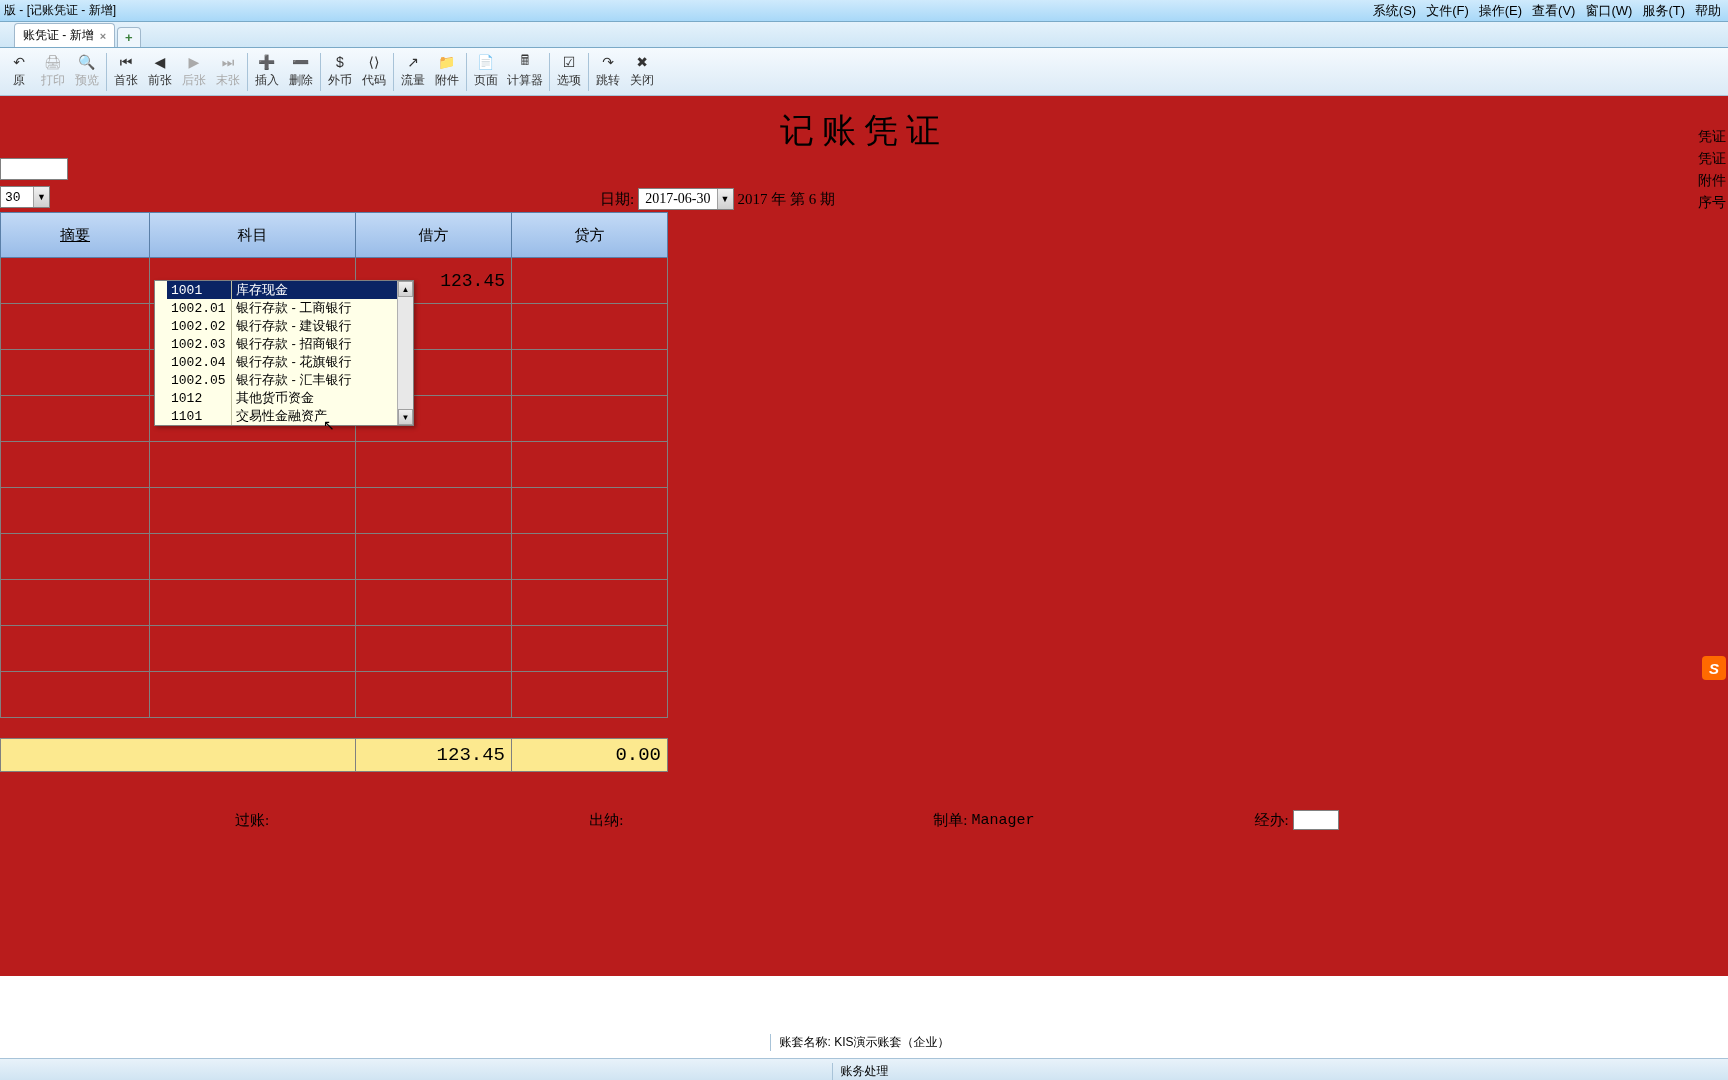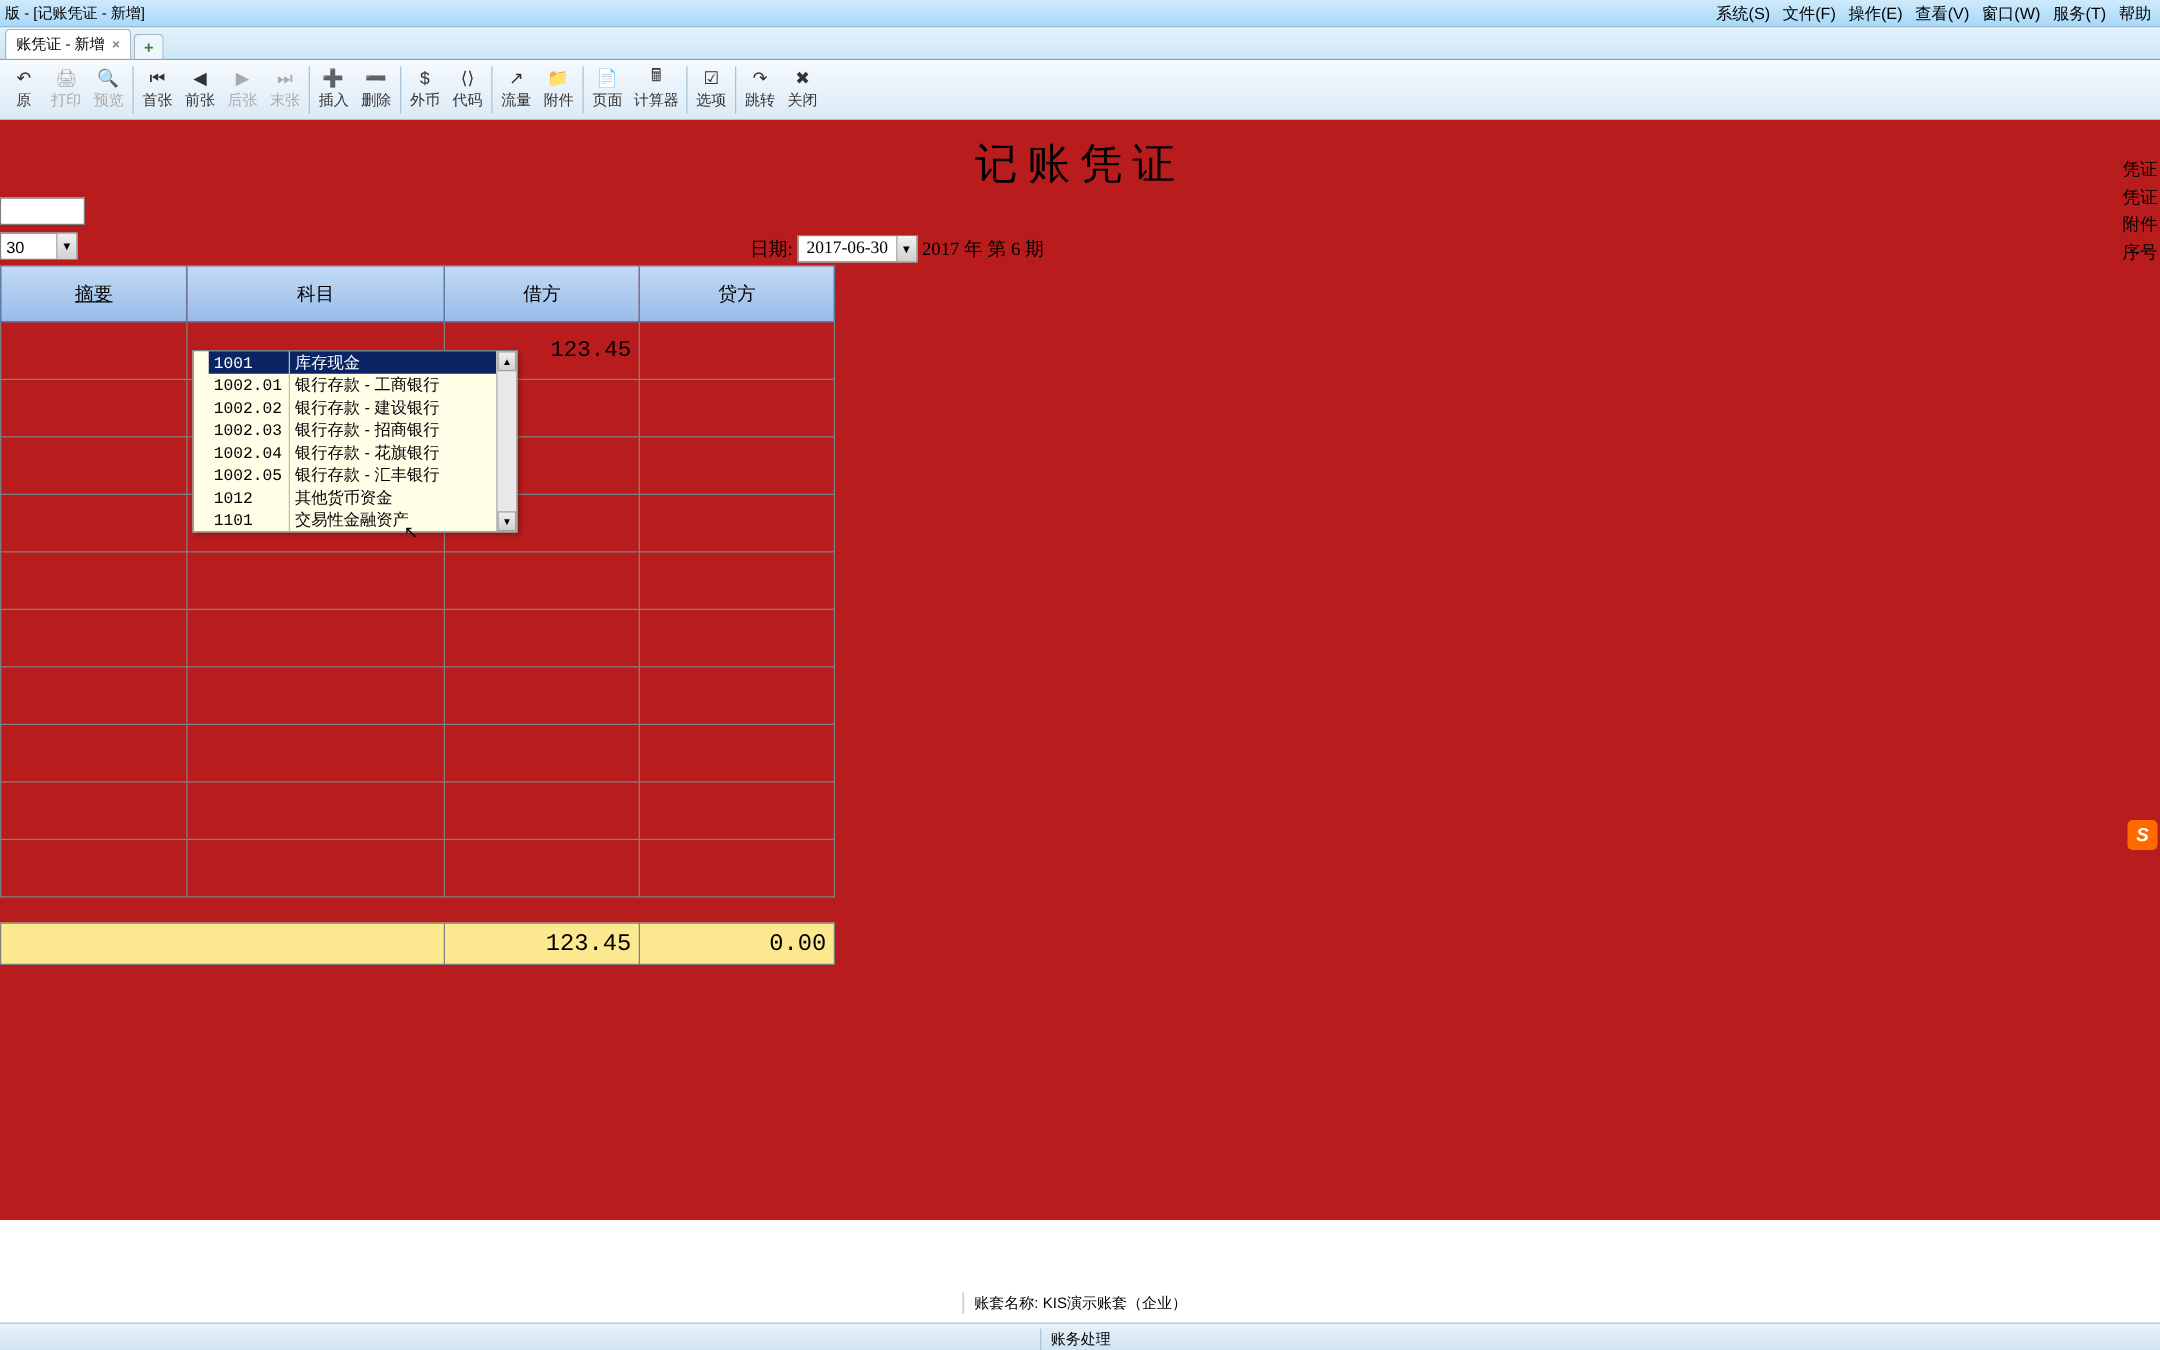--- a/index.html
+++ b/index.html
@@ -28,21 +28,21 @@
       font-size: 13px;
       color: #000;
     }
     .menu-item { padding: 0 3px; cursor: pointer; }
     .tab-bar {
       height: 26px;
       background: linear-gradient(#e5f2fb, #cfe6f6);
       display: flex;
       align-items: flex-end;
       border-bottom: 1px solid #7aa9c7;
-      padding-left: 4px;
+      padding-left: 14px;
     }
     .tab {
       background: #fff;
       border: 1px solid #a0b8cc;
       border-bottom: none;
       border-radius: 4px 4px 0 0;
       padding: 3px 8px;
       font-size: 12px;
       display: flex;
       align-items: center;
@@ -128,21 +128,22 @@
       display: flex;
       align-items: center;
       background: #fff;
       font-size: 13px;
     }
     .combo input {
       border: none;
       outline: none;
       padding: 0 4px;
       font-size: 13px;
-      width: 44px;
+      width: 32px;
+      font-family: Liberation Mono, monospace;
     }
     .combo .arrow {
       width: 16px;
       height: 20px;
       background: linear-gradient(#f0f0f0, #d0d0d0);
       border-left: 1px solid #a0a0a0;
       display: flex;
       align-items: center;
       justify-content: center;
       font-size: 9px;
@@ -582,20 +583,36 @@
         </div>
       <div class="dd-scroll">
         <div class="dd-scroll-btn">▲</div>
         <div class="dd-scroll-btn">▼</div>
       </div>
     </div>
   </div>
 
   <div class="cursor-arrow">↖</div>
 
+  <div class="footer-info">
+    <div class="footer-field" style="margin-left:235px">
+      <span>过账:</span>
+    </div>
+    <div class="footer-field" style="margin-left:320px">
+      <span>出纳:</span>
+    </div>
+    <div class="footer-field" style="margin-left:310px">
+      <span>制单:</span>
+      <span style="font-family:'Courier New',monospace">Manager</span>
+    </div>
+    <div class="footer-field" style="margin-left:220px">
+      <span>经办:</span>
+      <input class="handler-input" style="">
+    </div>
+  </div>
 
   <div class="ime-badge">S</div>
 </div>
 
 <div class="status-bar">
   <span class="status-seg">
     <span>账套名称:</span>
     <span>KIS演示账套（企业）</span>
   </span>
   <span class="status-seg">账务处理</span>

